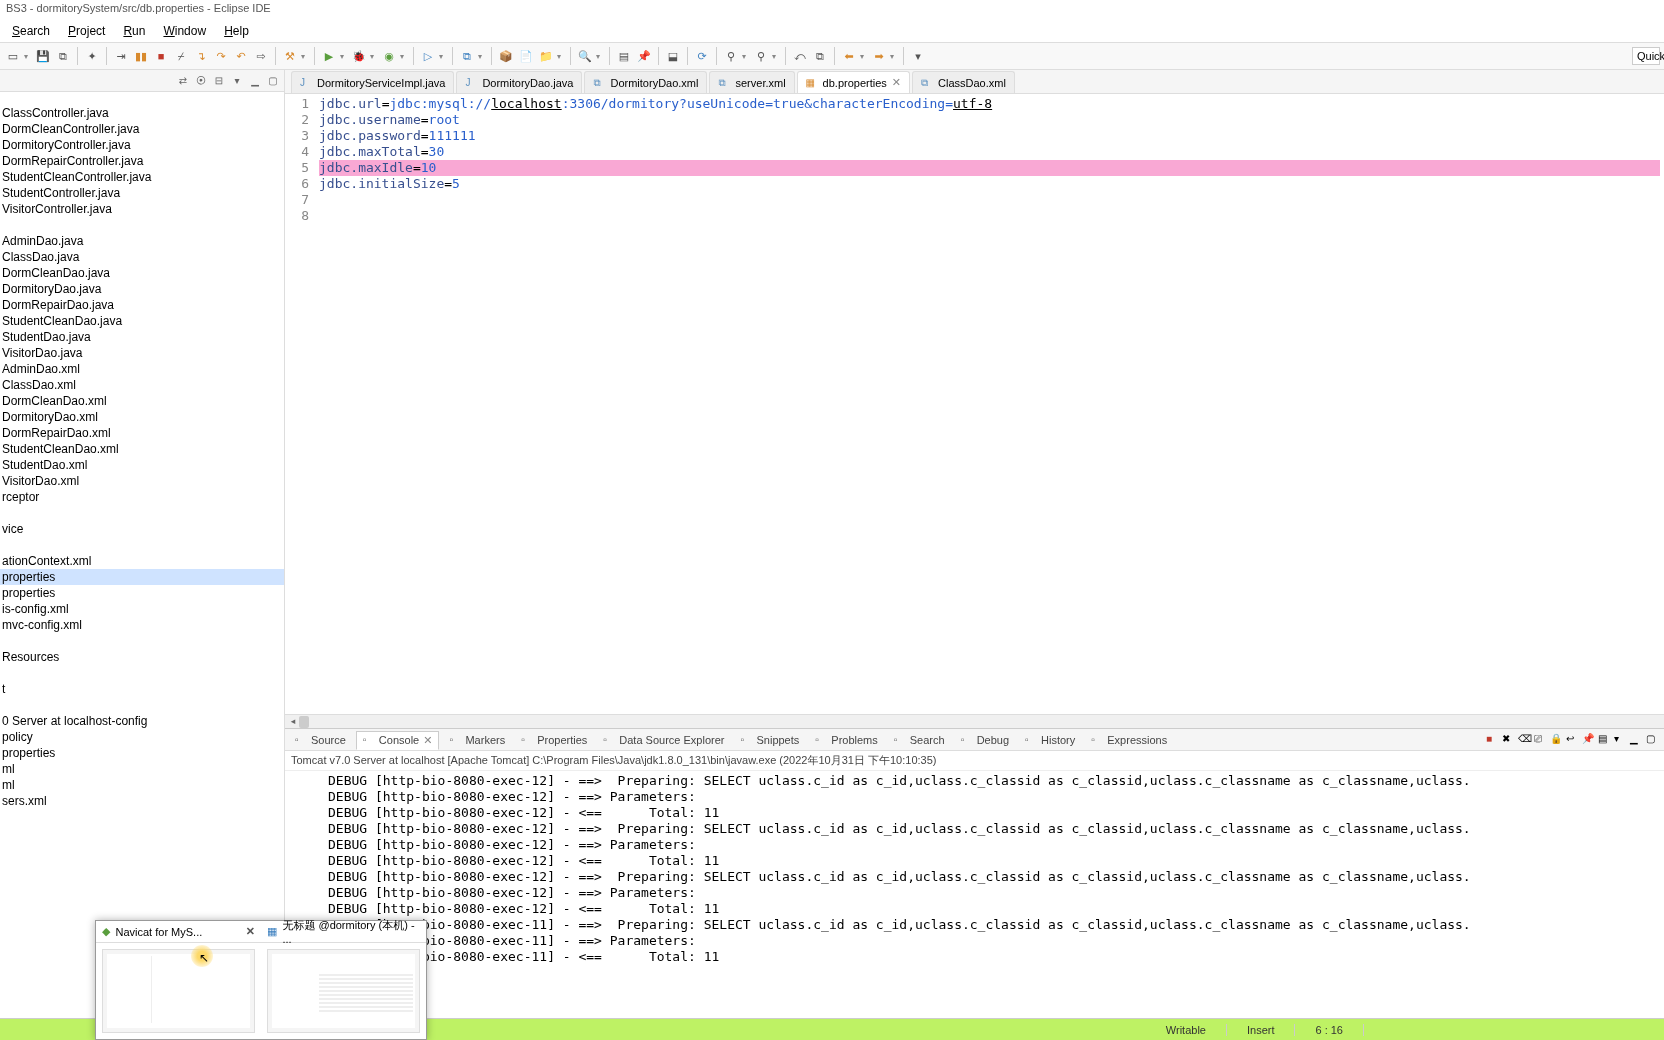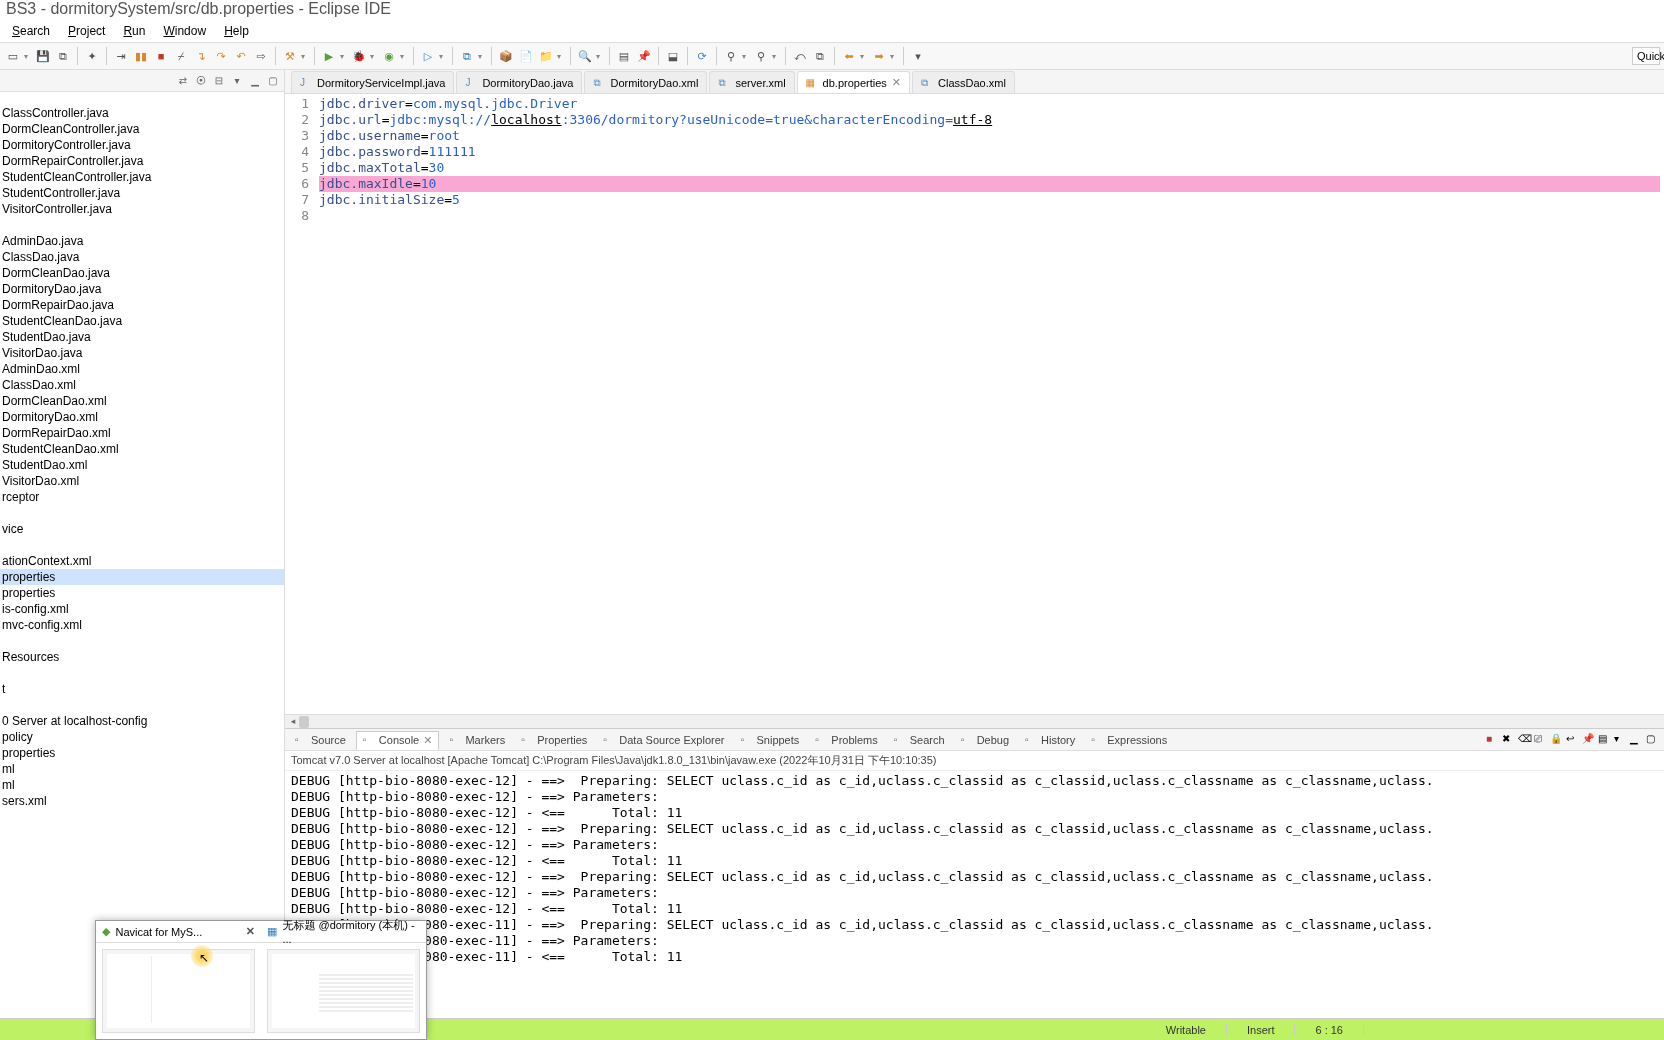--- a/index.html
+++ b/index.html
@@ -1,18 +1,18 @@
 <!DOCTYPE html>
 <html><head>
 <meta charset="utf-8">
 <style>
 * { margin: 0; padding: 0; box-sizing: border-box; }
 body { font-family: "Segoe UI", Tahoma, sans-serif; font-size: 12px; background: #fff; color: #000; overflow: hidden; width: 1664px; height: 1040px; }
 
-.title-bar { height: 20px; padding: 2px 6px; color: #555; font-size: 16px; display: flex; align-items: flex-end; }
+.title-bar { height: 20px; padding: 2px 6px; color: #555; font-size: 11px; display: flex; align-items: flex-start; }
 .menu-bar { height: 22px; display: flex; align-items: center; padding: 0 4px; gap: 2px; }
 .menu-bar span { padding: 2px 8px; cursor: default; }
 .menu-bar span:first-letter { text-decoration: underline; }
 
 .toolbar { height: 28px; border-top: 1px solid #ddd; border-bottom: 1px solid #ddd; display: flex; align-items: center; padding: 0 4px; gap: 2px; background: #f8f8f8; }
 .tb-btn { width: 18px; height: 18px; display: flex; align-items: center; justify-content: center; font-size: 11px; color: #555; }
 .tb-sep { width: 1px; height: 18px; background: #ccc; margin: 0 3px; }
 .tb-dd { width: 8px; font-size: 8px; color: #888; }
 .tb-btn.orange { color: #d88a2e; }
 .tb-btn.green { color: #5a9e3d; }
@@ -57,21 +57,21 @@
 .bottom { border-top: 1px solid #ccc; height: 290px; display: flex; flex-direction: column; }
 .btabs { height: 22px; display: flex; align-items: center; border-bottom: 1px solid #ddd; padding: 0 4px; gap: 4px; background: #f5f5f5; }
 .btab { padding: 2px 6px; display: flex; align-items: center; gap: 4px; font-size: 11px; color: #444; }
 .btab.active { background: #fff; border: 1px solid #ccc; border-bottom: 1px solid #fff; margin-bottom: -1px; }
 .btab .bicon { width: 12px; height: 12px; font-size: 10px; }
 .btoolbar { margin-left: auto; display: flex; gap: 2px; }
 .btoolbar .mini { width: 14px; height: 14px; font-size: 10px; }
 
 .console-header { padding: 2px 6px; font-size: 11px; color: #444; border-bottom: 1px solid #eee; }
 .console { flex: 1; font-family: Consolas, monospace; font-size: 13px; padding: 2px 6px; overflow: hidden; white-space: pre; color: #000; }
-.console .ln { height: 16px; }
+.console .ln { height: 16px; margin-left: 37px; }
 
 .status { height: 22px; border-top: 1px solid #ccc; background: #bef264; display: flex; align-items: center; font-size: 11px; color: #333; }
 .status .cell { padding: 0 20px; border-right: 1px solid #ccc; flex: 0 0 auto; }
 .status .flx { flex: 1; }
 
 .taskbar-popup { position: absolute; left: 95px; bottom: 0; width: 332px; height: 120px; background: #fff; border: 1px solid #999; box-shadow: 0 0 8px rgba(0,0,0,0.3); display: flex; }
 .task-item { width: 50%; display: flex; flex-direction: column; }
 .task-head { height: 22px; display: flex; align-items: center; padding: 0 6px; gap: 5px; font-size: 11px; border-bottom: 1px solid #ddd; }
 .task-head .tclose { margin-left: auto; color: #555; font-weight: bold; }
 .task-thumb { flex: 1; margin: 6px; background: #f5f5f5; border: 1px solid #ddd; position: relative; }
@@ -253,21 +253,20 @@
           <div>1</div>
           <div>2</div>
           <div>3</div>
           <div>4</div>
           <div>5</div>
           <div>6</div>
           <div>7</div>
           <div>8</div>
         </div>
       <div class="code" id="code">
-          <div><span class="kw-key">jdbc.driver</span><span class="kw-plain">=</span><span class="kw-val">com.mysql.jdbc.Driver</span></div>
           <div><span class="kw-key">jdbc.url</span><span class="kw-plain">=</span><span class="kw-val">jdbc:mysql://</span><span class="kw-host">localhost</span><span class="kw-val">:3306/dormitory?useUnicode=true&amp;characterEncoding=</span><span class="kw-enc">utf-8</span></div>
           <div><span class="kw-key">jdbc.username</span><span class="kw-plain">=</span><span class="kw-val">root</span></div>
           <div><span class="kw-key">jdbc.password</span><span class="kw-plain">=</span><span class="kw-val">111111</span></div>
           <div><span class="kw-key">jdbc.maxTotal</span><span class="kw-plain">=</span><span class="kw-val">30</span></div>
           <div class="hl-line"><span class="kw-key">jdbc.maxIdle</span><span class="kw-plain">=</span><span class="kw-val">10</span></div>
           <div><span class="kw-key">jdbc.initialSize</span><span class="kw-plain">=</span><span class="kw-val">5</span></div>
           <div></div>
         </div>
     </div>
     <div class="editor-hscroll">

